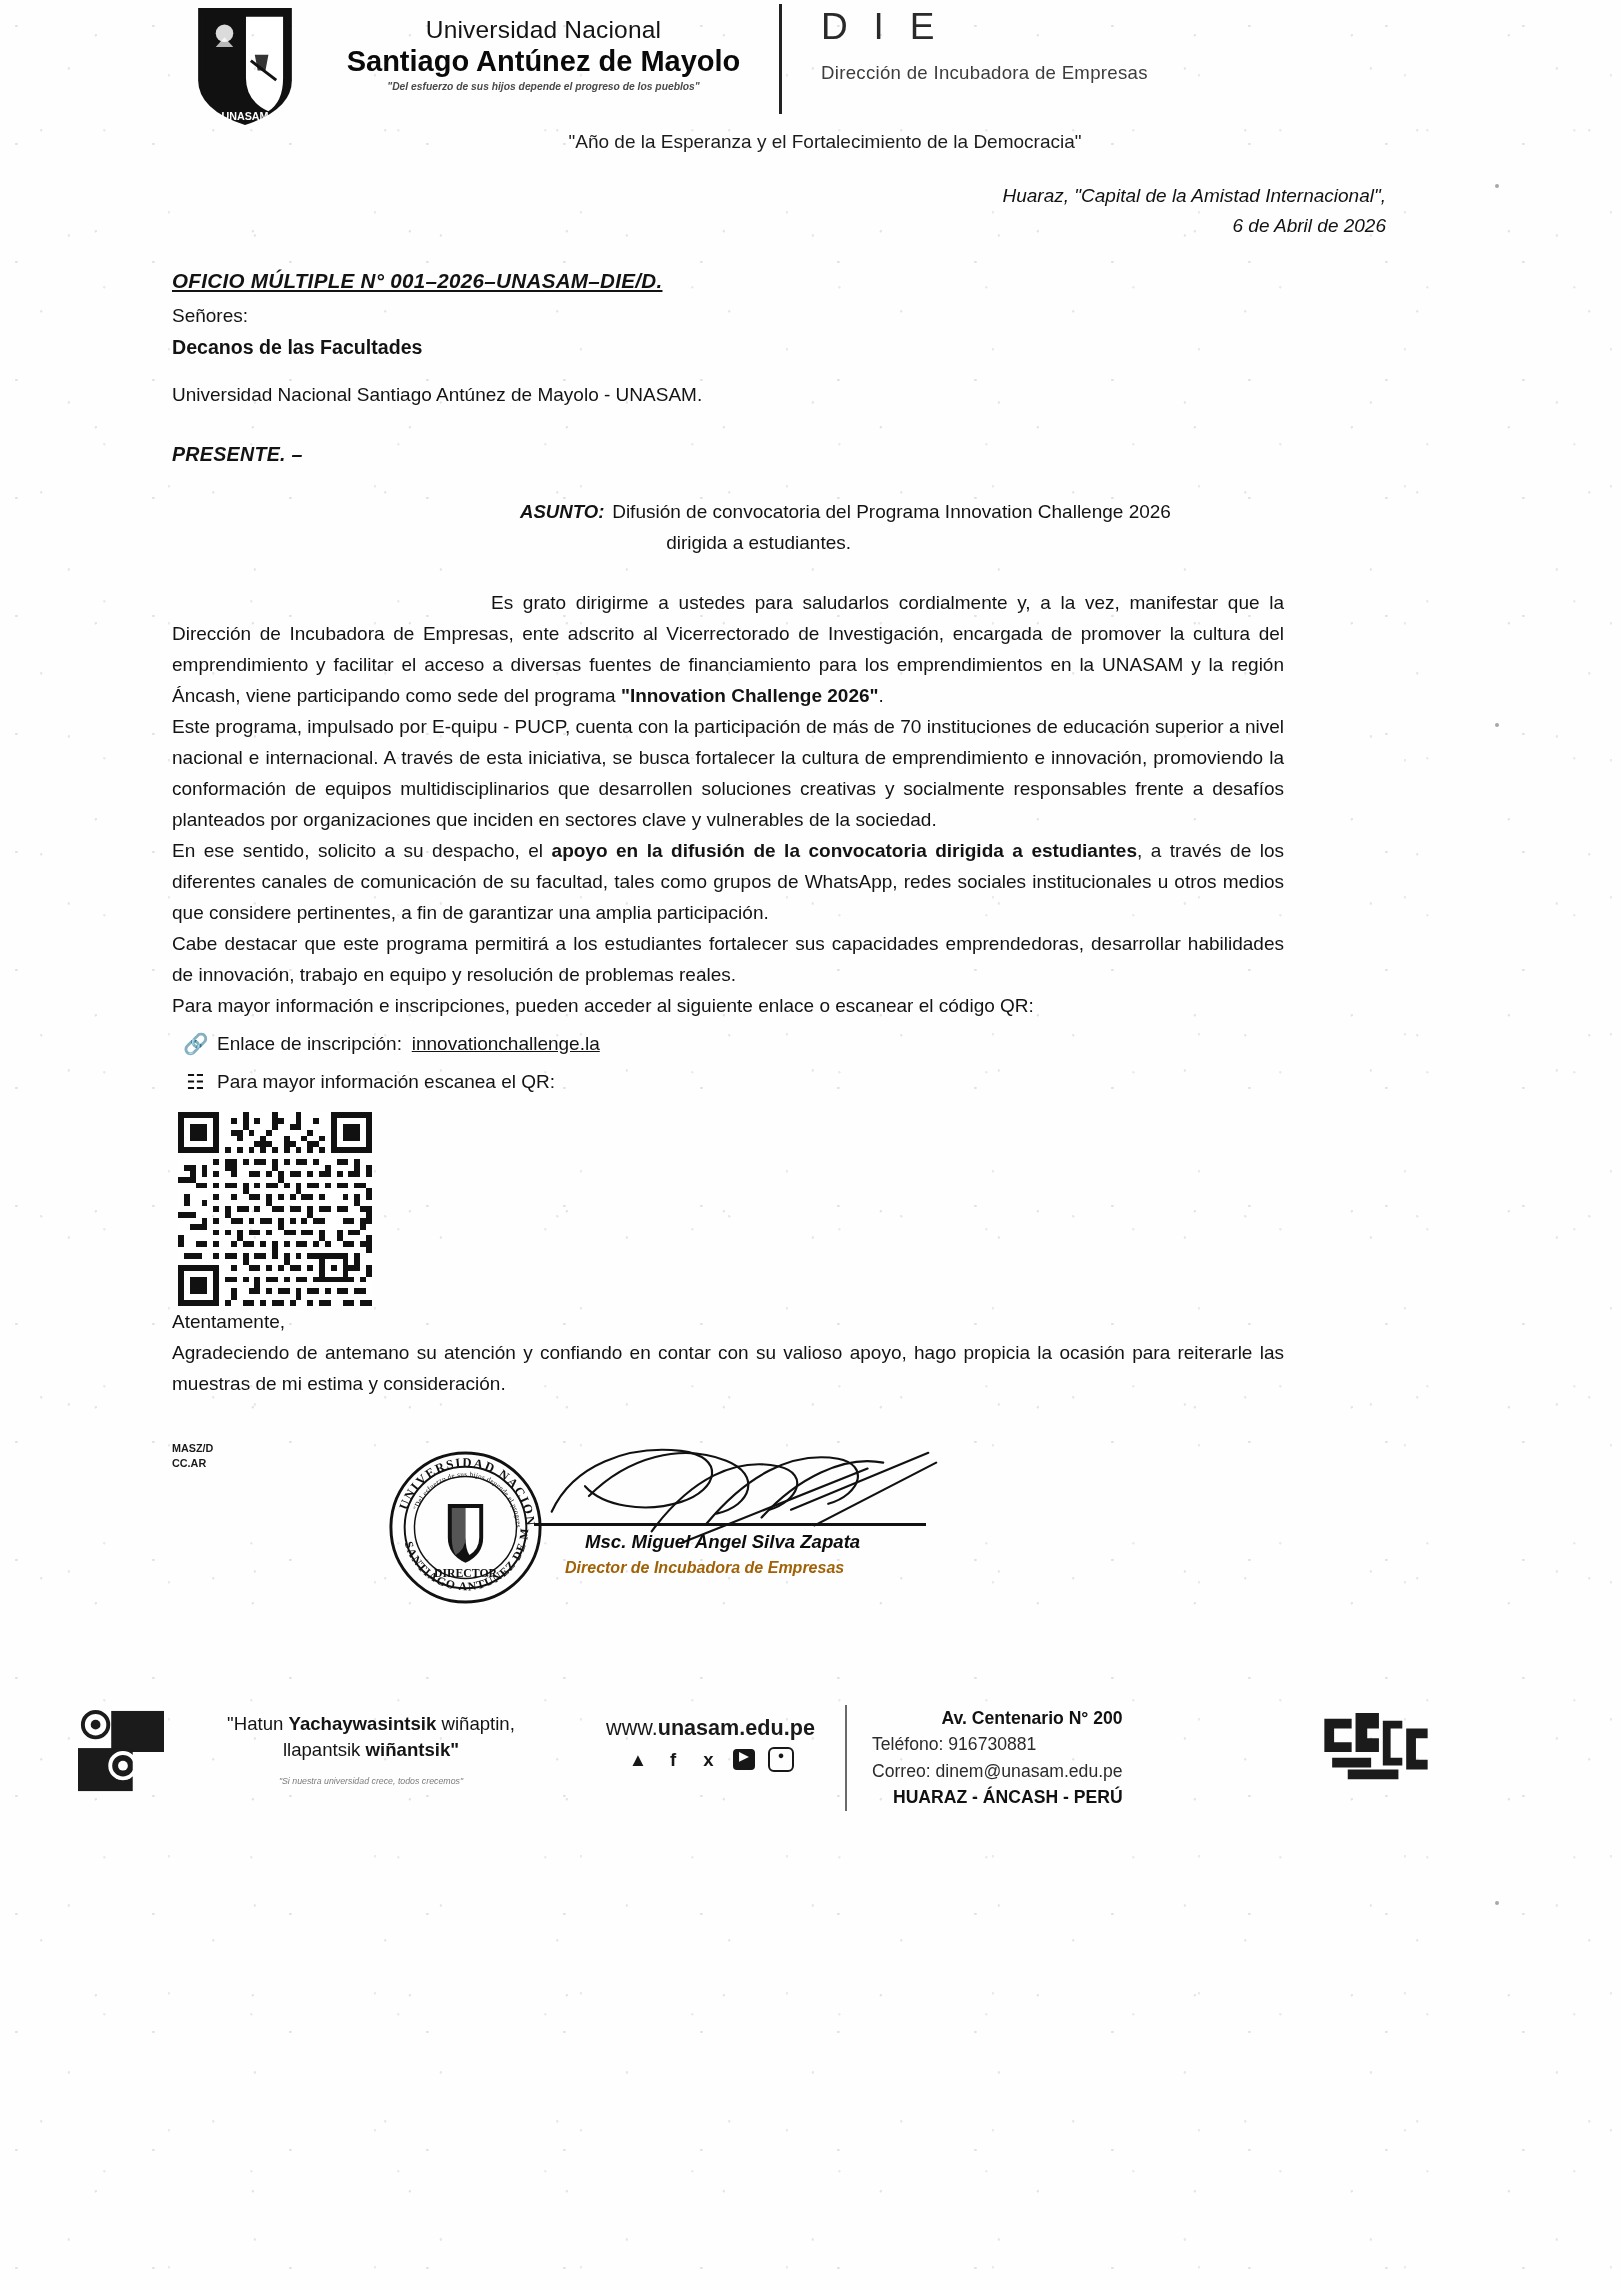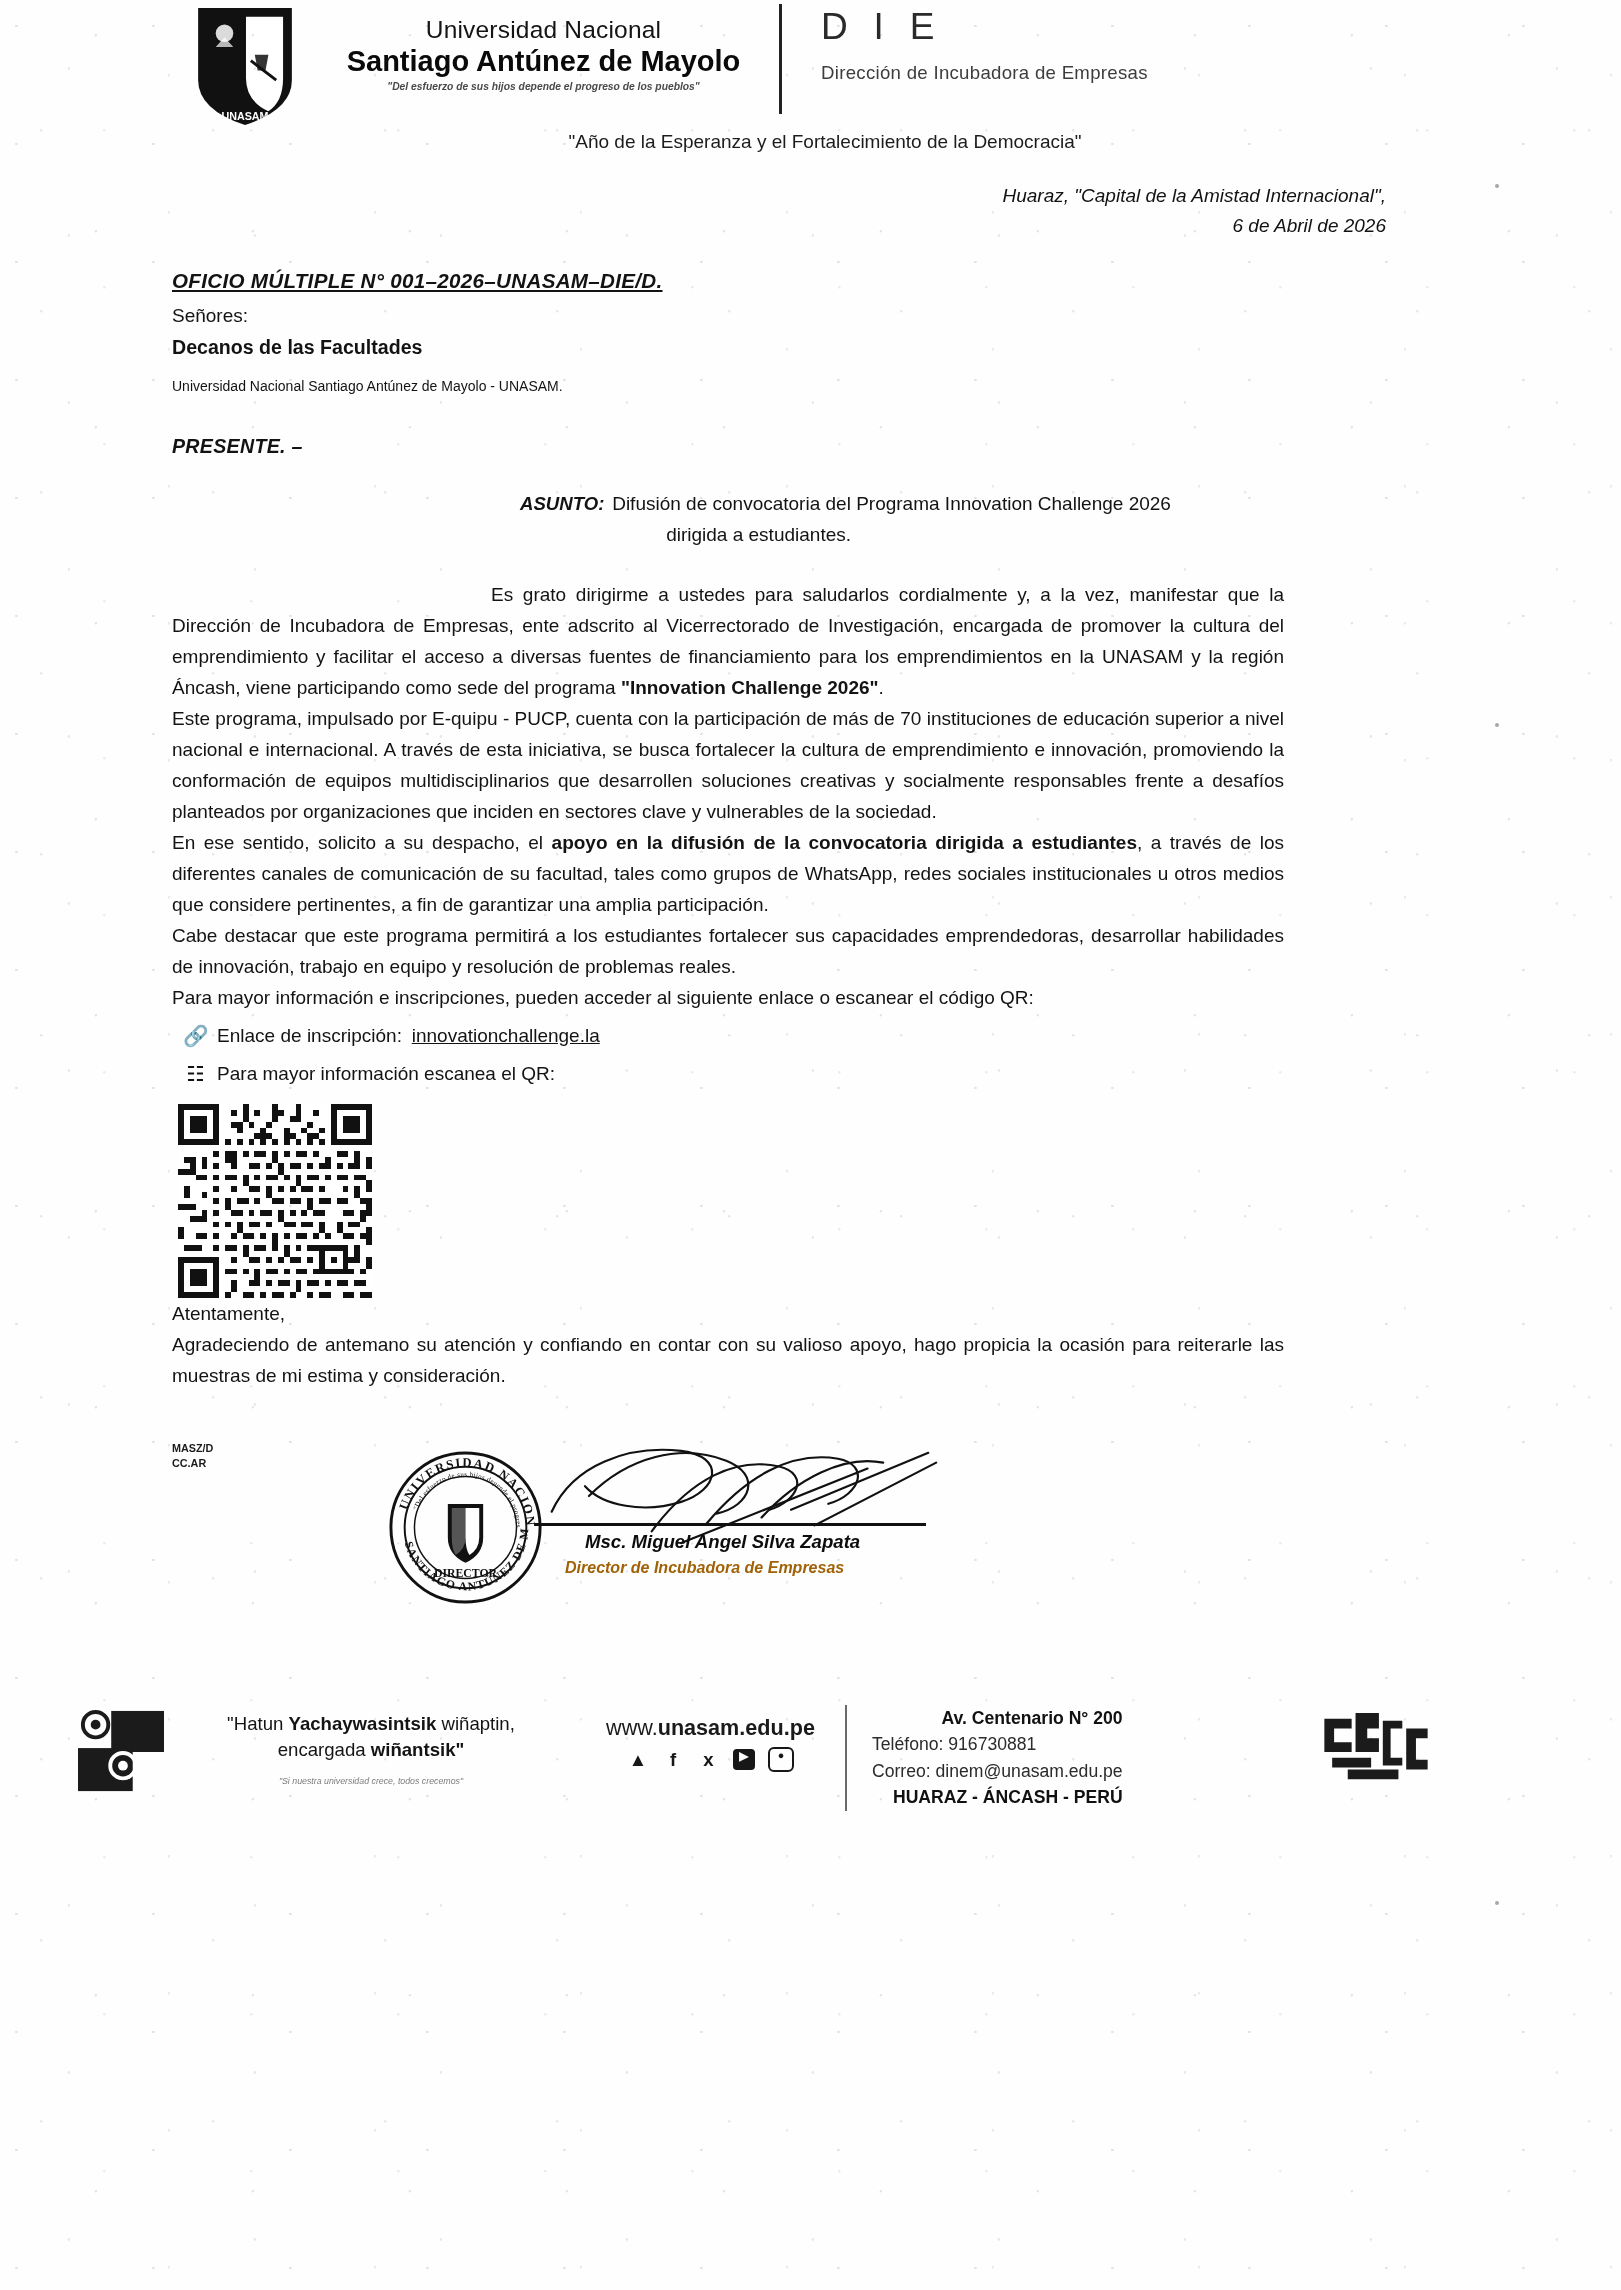--- a/index.html
+++ b/index.html
@@ -135,21 +135,21 @@
   .oficio {
     font-style: italic;
     font-weight: bold;
     font-size: 20.6px;
     text-decoration: underline;
     letter-spacing: 0.3px;
     margin-bottom: 3.9px;
   }
   .senores { font-size: 19px; }
   .decanos { font-weight: bold; font-size: 19.6px; margin-top: 1px; }
-  .unasam-line { font-size: 14px; margin-top: 8px; }
+  .unasam-line { font-size: 19px; margin-top: 16px; }
   .presente {
     font-style: italic;
     font-weight: bold;
     font-size: 19.6px;
     margin-top: 29px;
     letter-spacing: 0.3px;
   }
 
   .asunto-row {
     display: flex;
@@ -509,21 +509,21 @@
         <rect x="2" y="40" width="56" height="44" fill="#1b1b1b"></rect>
         <circle cx="20" cy="16" r="13" fill="none" stroke="#1b1b1b" stroke-width="4"></circle>
         <circle cx="20" cy="16" r="5" fill="#1b1b1b"></circle>
         <circle cx="48" cy="58" r="13" fill="none" stroke="#fff" stroke-width="4"></circle>
         <circle cx="48" cy="58" r="5" fill="#fff"></circle>
       </svg>
     </div>
 
     <div class="foot-quote">
       <span>"Hatun </span><b>Yachaywasintsik</b><span> wiñaptin,</span><br>
-      <span>encargada </span><b>wiñantsik"</b>
+      <span>llapantsik </span><b>wiñantsik"</b>
       <span class="sub">"Si nuestra universidad crece, todos crecemos"</span>
     </div>
 
     <div class="foot-web">
       <div><span>www.</span><span class="bold">unasam.edu.pe</span></div>
       <div class="social">
         <span class="si">▲</span>
         <span class="si">f</span>
         <span class="si">x</span>
         <span class="si box">▶</span>

